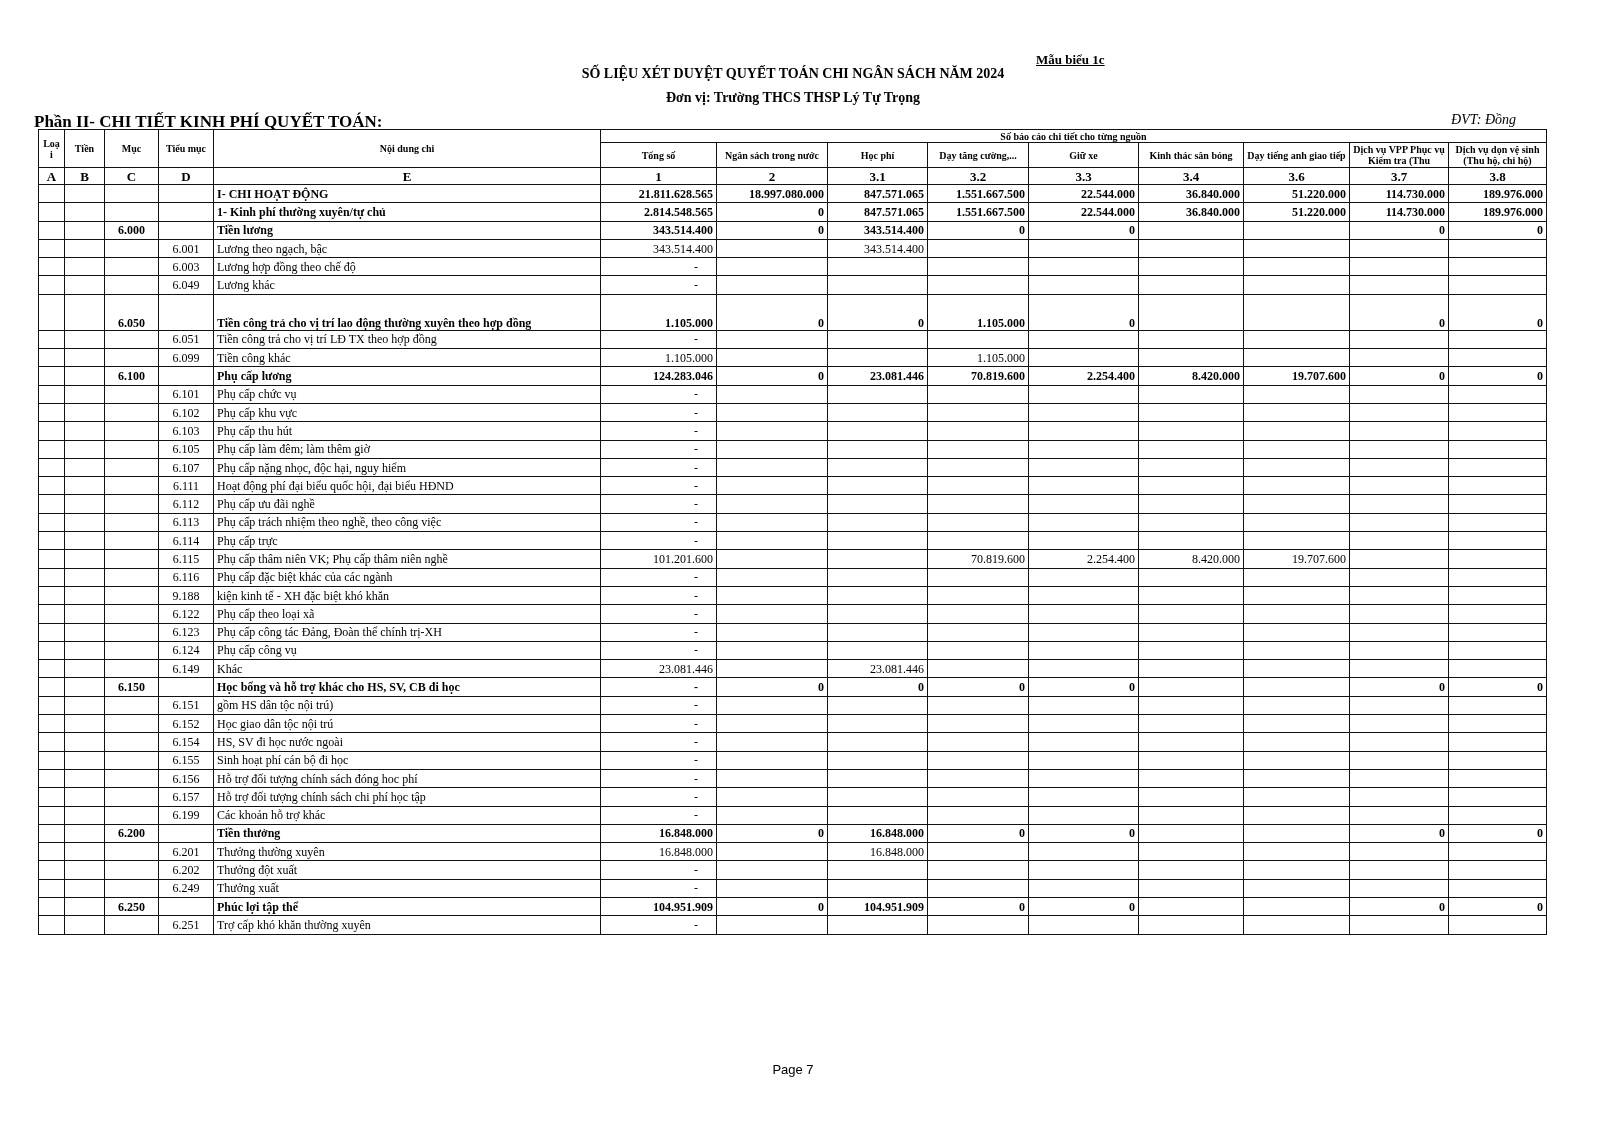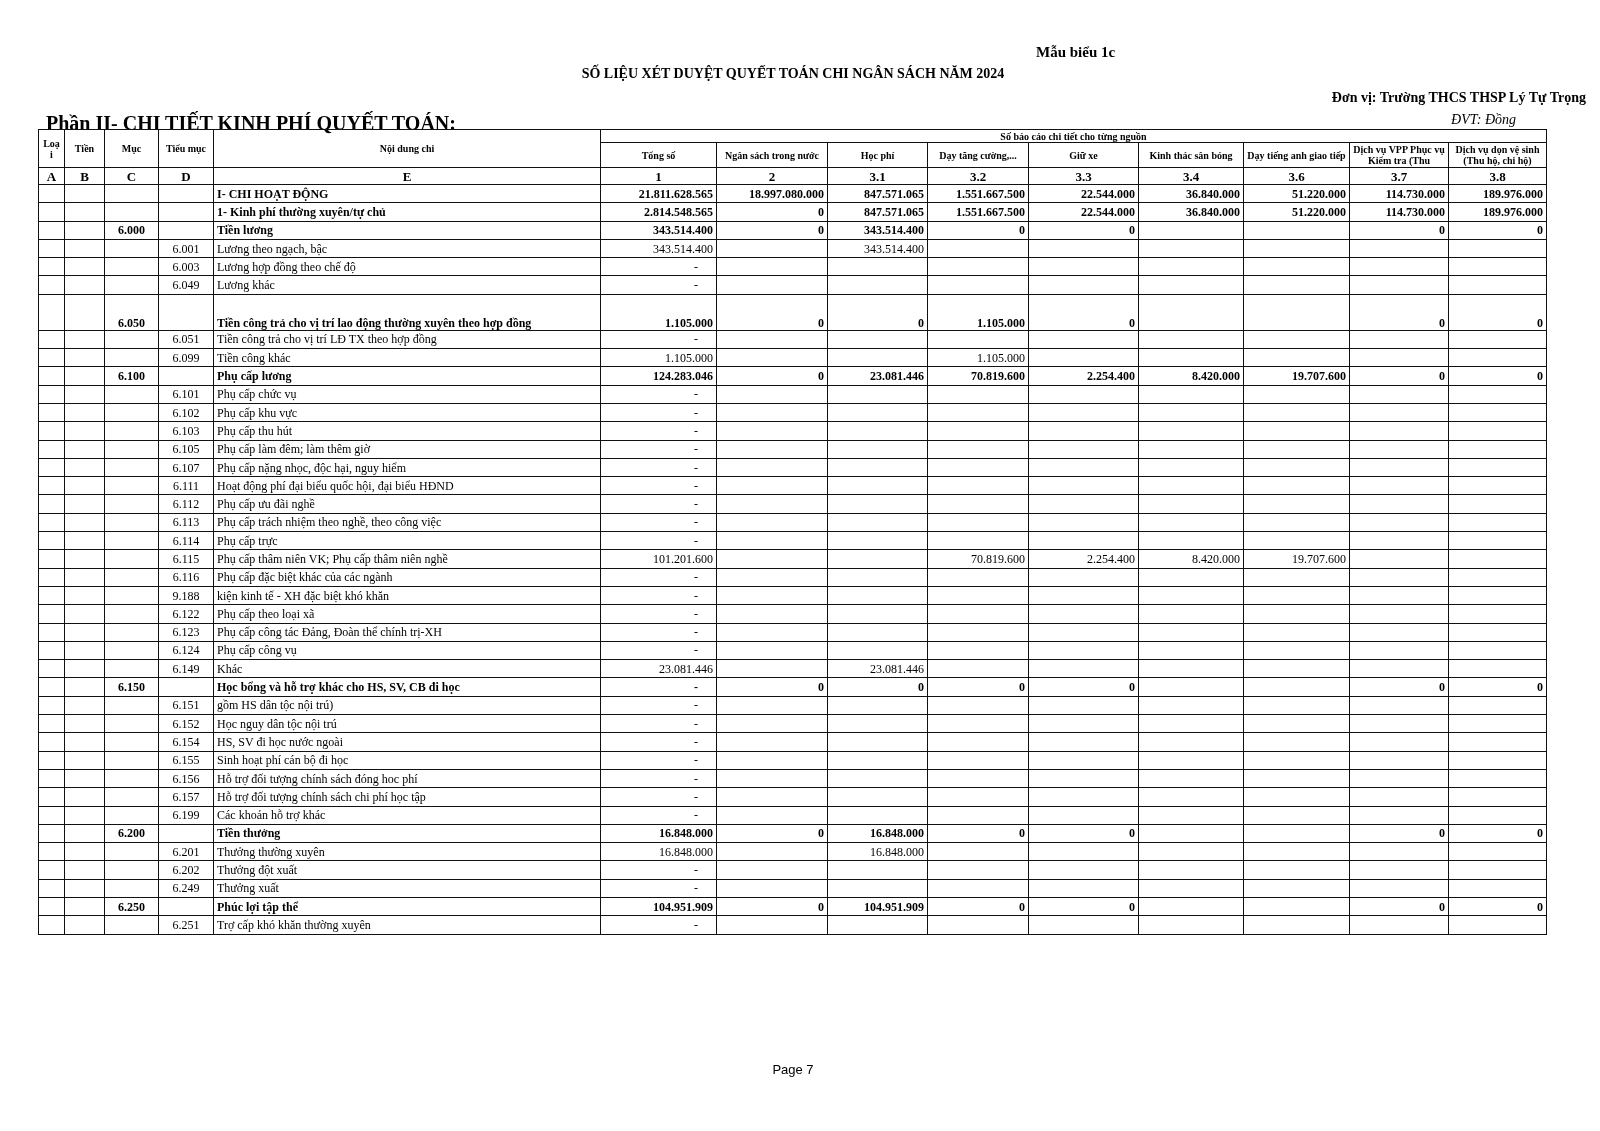--- a/index.html
+++ b/index.html
@@ -1,21 +1,21 @@
 <!DOCTYPE html>
 <html><head>
 <meta charset="utf-8">
 <style>
   html, body { margin: 0; padding: 0; background: #ffffff; }
   body { width: 1600px; height: 1131px; position: relative; overflow: hidden;
          font-family: "Liberation Serif", serif; color: #000; }
-  .form-code { position: absolute; left: 1036px; top: 44px; font-size: 15px; font-weight: bold; }
+  .form-code { position: absolute; left: 1036px; top: 52px; font-size: 13px; font-weight: bold; text-decoration: underline; }
   .title { position: absolute; left: 0; width: 1586px; top: 66px; text-align: center; font-size: 14px; font-weight: bold; }
-  .unit-line { position: absolute; left: 0; width: 1586px; top: 90px; text-align: right; font-size: 14px; font-weight: bold; }
-  .section { position: absolute; left: 46px; top: 112px; font-size: 20px; font-weight: bold; }
+  .unit-line { position: absolute; left: 0; width: 1586px; top: 90px; text-align: center; font-size: 14px; font-weight: bold; }
+  .section { position: absolute; left: 34px; top: 112px; font-size: 17px; font-weight: bold; }
   .dvt { position: absolute; right: 84px; top: 112px; font-size: 14px; font-style: italic; }
   table.report { position: absolute; left: 38px; top: 129px; border-collapse: collapse; table-layout: fixed; width: 1508px; }
   table.report td, table.report th { border: 1.5px solid #111; padding: 0 3px; font-size: 12px; line-height: 14px;
                                      overflow: hidden; white-space: nowrap; height: 17.3px; }
   table.report th { font-weight: bold; font-size: 10px; text-align: center; line-height: 11px; }
   table.report tr.head-top th { height: 12px; }
   table.report tr.head-cols th { height: 24px; }
   table.report tr.letters th { font-size: 13px; height: 16px; }
   td.num { text-align: right; }
   td.code { text-align: center; }
@@ -535,21 +535,21 @@
         <td class="num"></td>
         <td class="num"></td>
         <td class="num"></td>
         <td class="num"></td>
       </tr>
       <tr class="normal">
         <td class="ctr"></td>
         <td class="ctr"></td>
         <td class="code"></td>
         <td class="code">6.152</td>
-        <td>Học nguy dân tộc nội trú</td>
+        <td>Học giao dân tộc nội trú</td>
         <td class="num dash" style="text-align: right; padding-right: 18px;">-</td>
         <td class="num"></td>
         <td class="num"></td>
         <td class="num"></td>
         <td class="num"></td>
         <td class="num"></td>
         <td class="num"></td>
         <td class="num"></td>
         <td class="num"></td>
       </tr>

